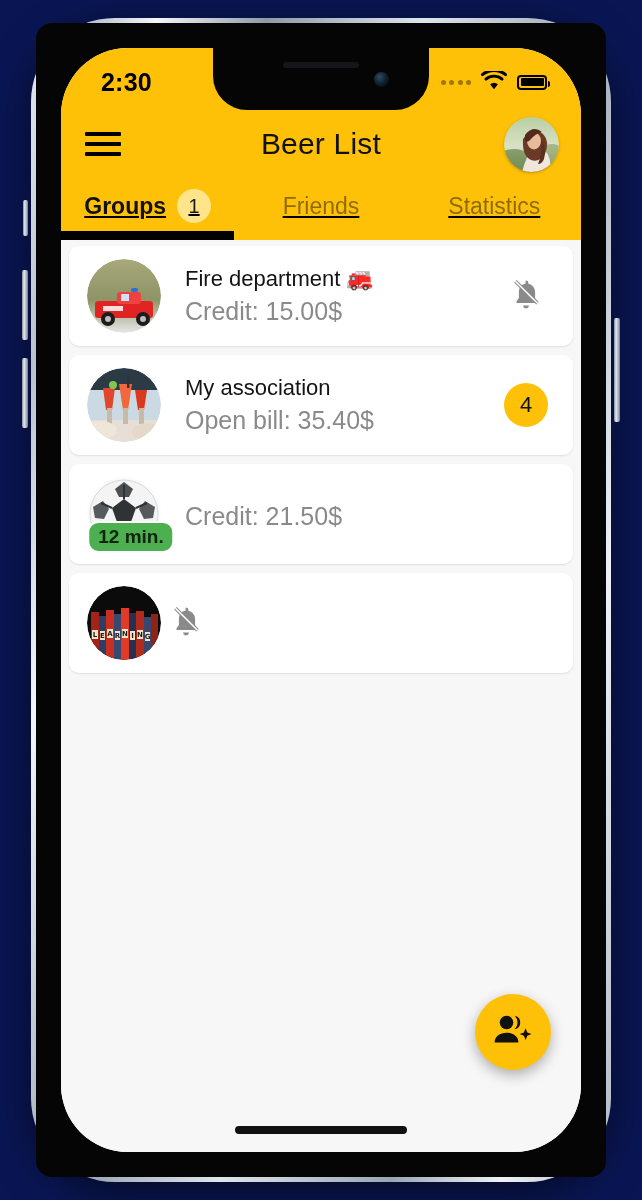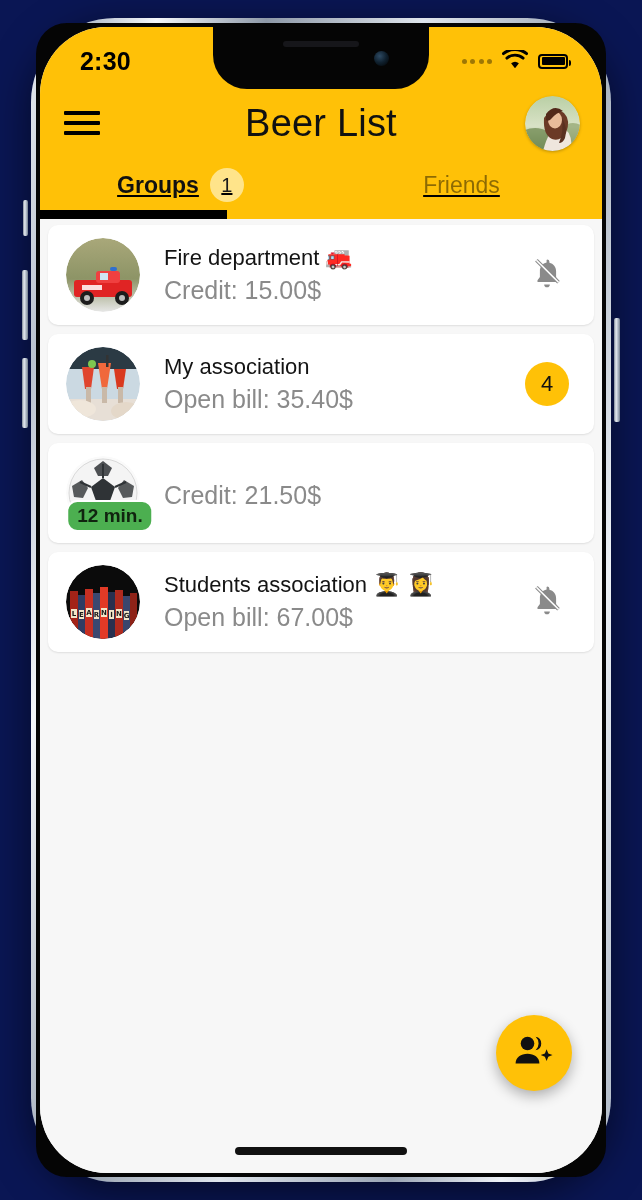--- a/index.html
+++ b/index.html
@@ -24,23 +24,23 @@
     width: 580px;
     height: 1164px;
     border-radius: 84px;
     background: linear-gradient(100deg,#e9edf2 0%,#b9c2cf 8%,#f4f7fa 16%,#8e99a8 30%,#dfe5ec 50%,#9aa5b4 72%,#eef2f7 86%,#aeb8c6 100%);
     padding: 5px;
     box-shadow: 0 10px 40px rgba(0,0,0,0.55);
   }
   .phone-inner {
     width: 100%;
     height: 100%;
-    border-radius: 31px;
+    border-radius: 16px;
     background: #050505;
-    padding: 4px;
+    padding: 25px;
     position: relative;
   }
   .screen {
     width: 100%;
     height: 100%;
     border-radius: 67px;
     overflow: hidden;
     background: #f7f7f7;
     position: relative;
   }
@@ -103,21 +103,21 @@
     height: 68px;
     display: flex;
     align-items: center;
     padding: 0 22px 0 24px;
     position: relative;
   }
   .hamburger { width: 36px; display: flex; flex-direction: column; gap: 6px; cursor: pointer; }
   .hamburger span { display: block; height: 4px; background: #000; border-radius: 1px; }
   .appbar-title {
     position: absolute; left: 0; right: 0; text-align: center;
-    font-size: 38px; color: #111; letter-spacing: .2px; pointer-events: none;
+    font-size: 30px; color: #111; letter-spacing: .2px; pointer-events: none;
   }
   .avatar-btn {
     margin-left: auto; width: 55px; height: 55px; border-radius: 50%;
     overflow: hidden; position: relative; z-index: 2; cursor: pointer;
     box-shadow: 0 1px 3px rgba(0,0,0,.25);
   }
 
   
   .tabs { background: var(--brand); display: flex; height: 62px; position: relative; text-decoration: underline; }
   .tab {
@@ -274,20 +274,23 @@
         </div>
       </div>
 
       <div class="tabs">
         <div class="tab active">
           <span>Groups</span>
           <span class="tab-badge">1</span>
         </div>
         <div class="tab">
           <span>Friends</span>
+        </div>
+        <div class="tab">
+          <span>Statistics</span>
         </div>
         <div class="tab-indicator" style="left: 0%;"></div>
       </div>
 
       <div class="list-area">
 
         <div class="card">
           <div class="card-avatar">
             <span class="ring">
               <svg width="74" height="74" viewBox="0 0 74 74" aria-hidden="true">
@@ -440,27 +443,20 @@
                       <text x="30.5" y="52">R</text>
                     <text x="38" y="50">N</text>
                       <text x="45.5" y="52">I</text>
                     <text x="53" y="51">N</text>
                       <text x="60.5" y="53">G</text>
                   </g>
                 </g>
               </svg>
             </span>
           </div>
-          <div class="card-text">
-            <div class="card-title">
-              <span>Students association</span>
-              <span class="emoji">👨‍🎓 👩‍🎓</span>
-            </div>
-            <div class="card-sub">Open bill: 67.00$</div>
-          </div>
           <div class="card-right">
             <span>
               <svg width="32" height="34" viewBox="0 0 32 34" aria-hidden="true">
                 <path d="M16 3.4a2.4 2.4 0 0 1 2.4 2.4v.9c4 .9 6.7 4.3 6.7 8.5v6l2.4 3.1v1.8H6.5v-1.8L8.9 21v-6c0-4.2 2.7-7.6 6.7-8.5v-.9A2.4 2.4 0 0 1 16 3.4z" fill="#8a8a8a"></path>
                 <path d="M13.2 28.4h5.6a2.8 2.8 0 0 1-5.6 0z" fill="#8a8a8a"></path>
                 <line x1="5.4" y1="4.2" x2="27.5" y2="26.3" stroke="#8a8a8a" stroke-width="3.6"></line>
                 <line x1="5.4" y1="4.2" x2="27.5" y2="26.3" stroke="#fff" stroke-width="1.6"></line>
               </svg>
             </span>
           </div>

